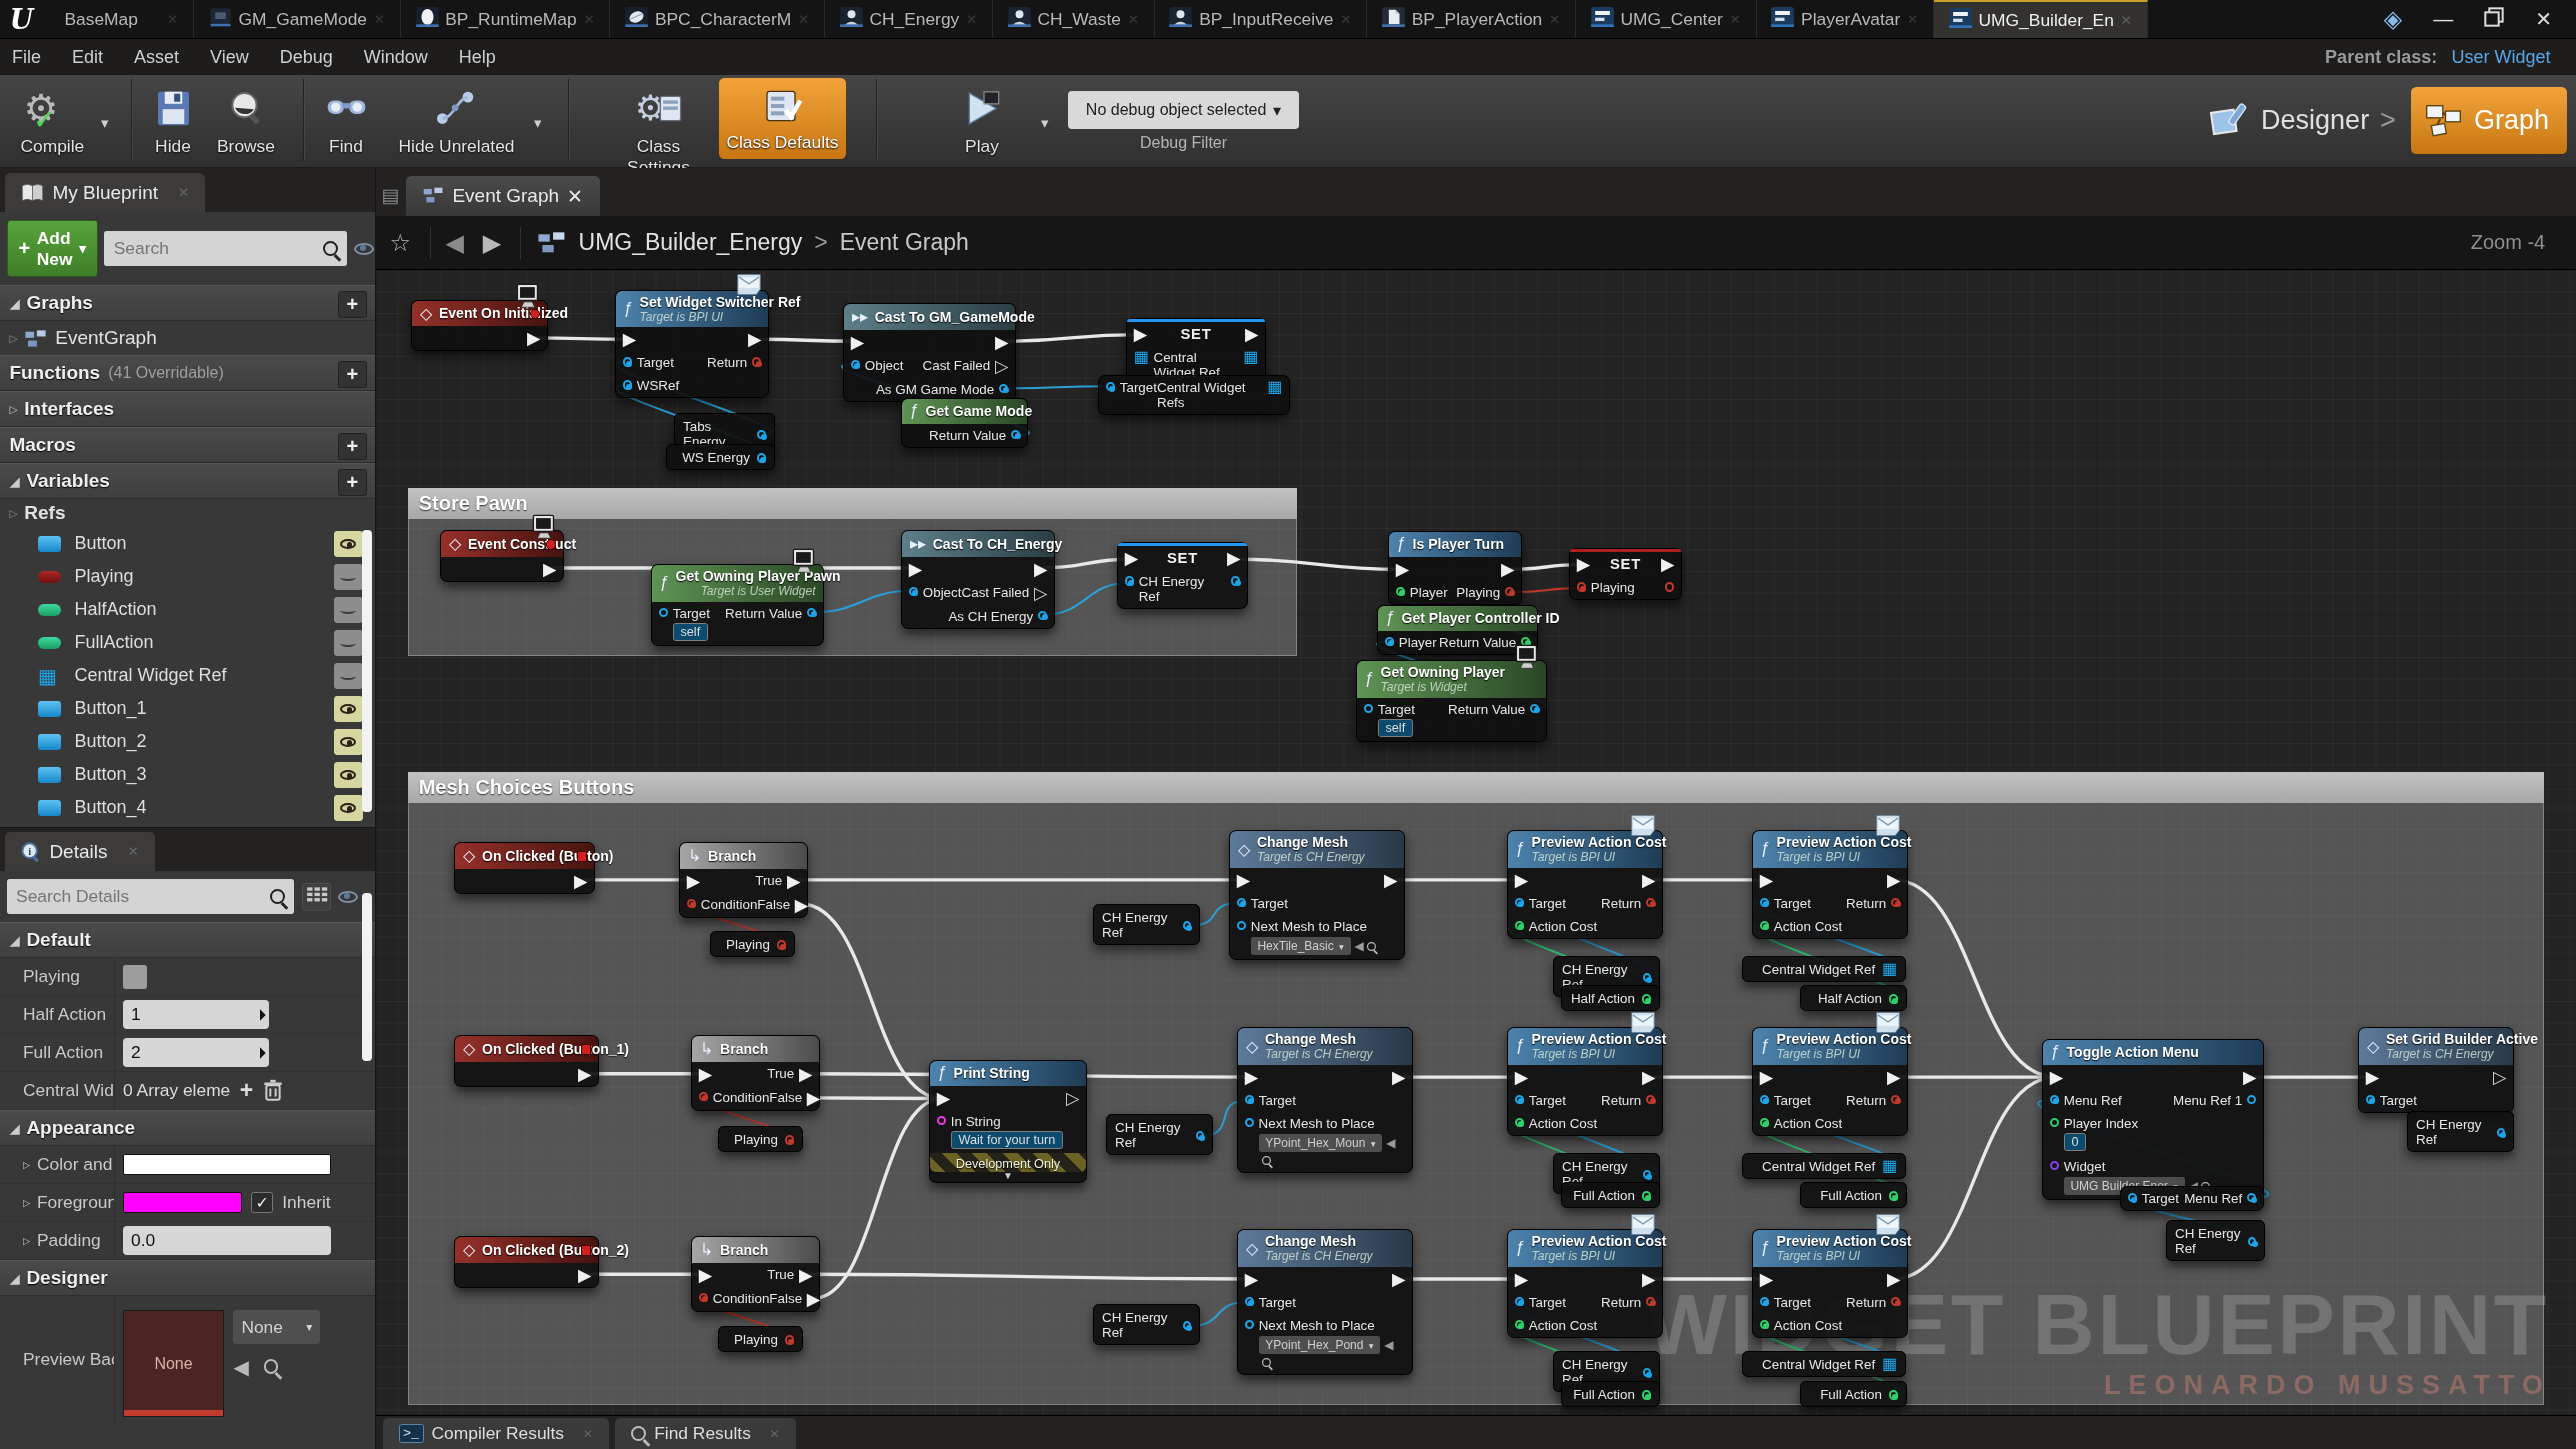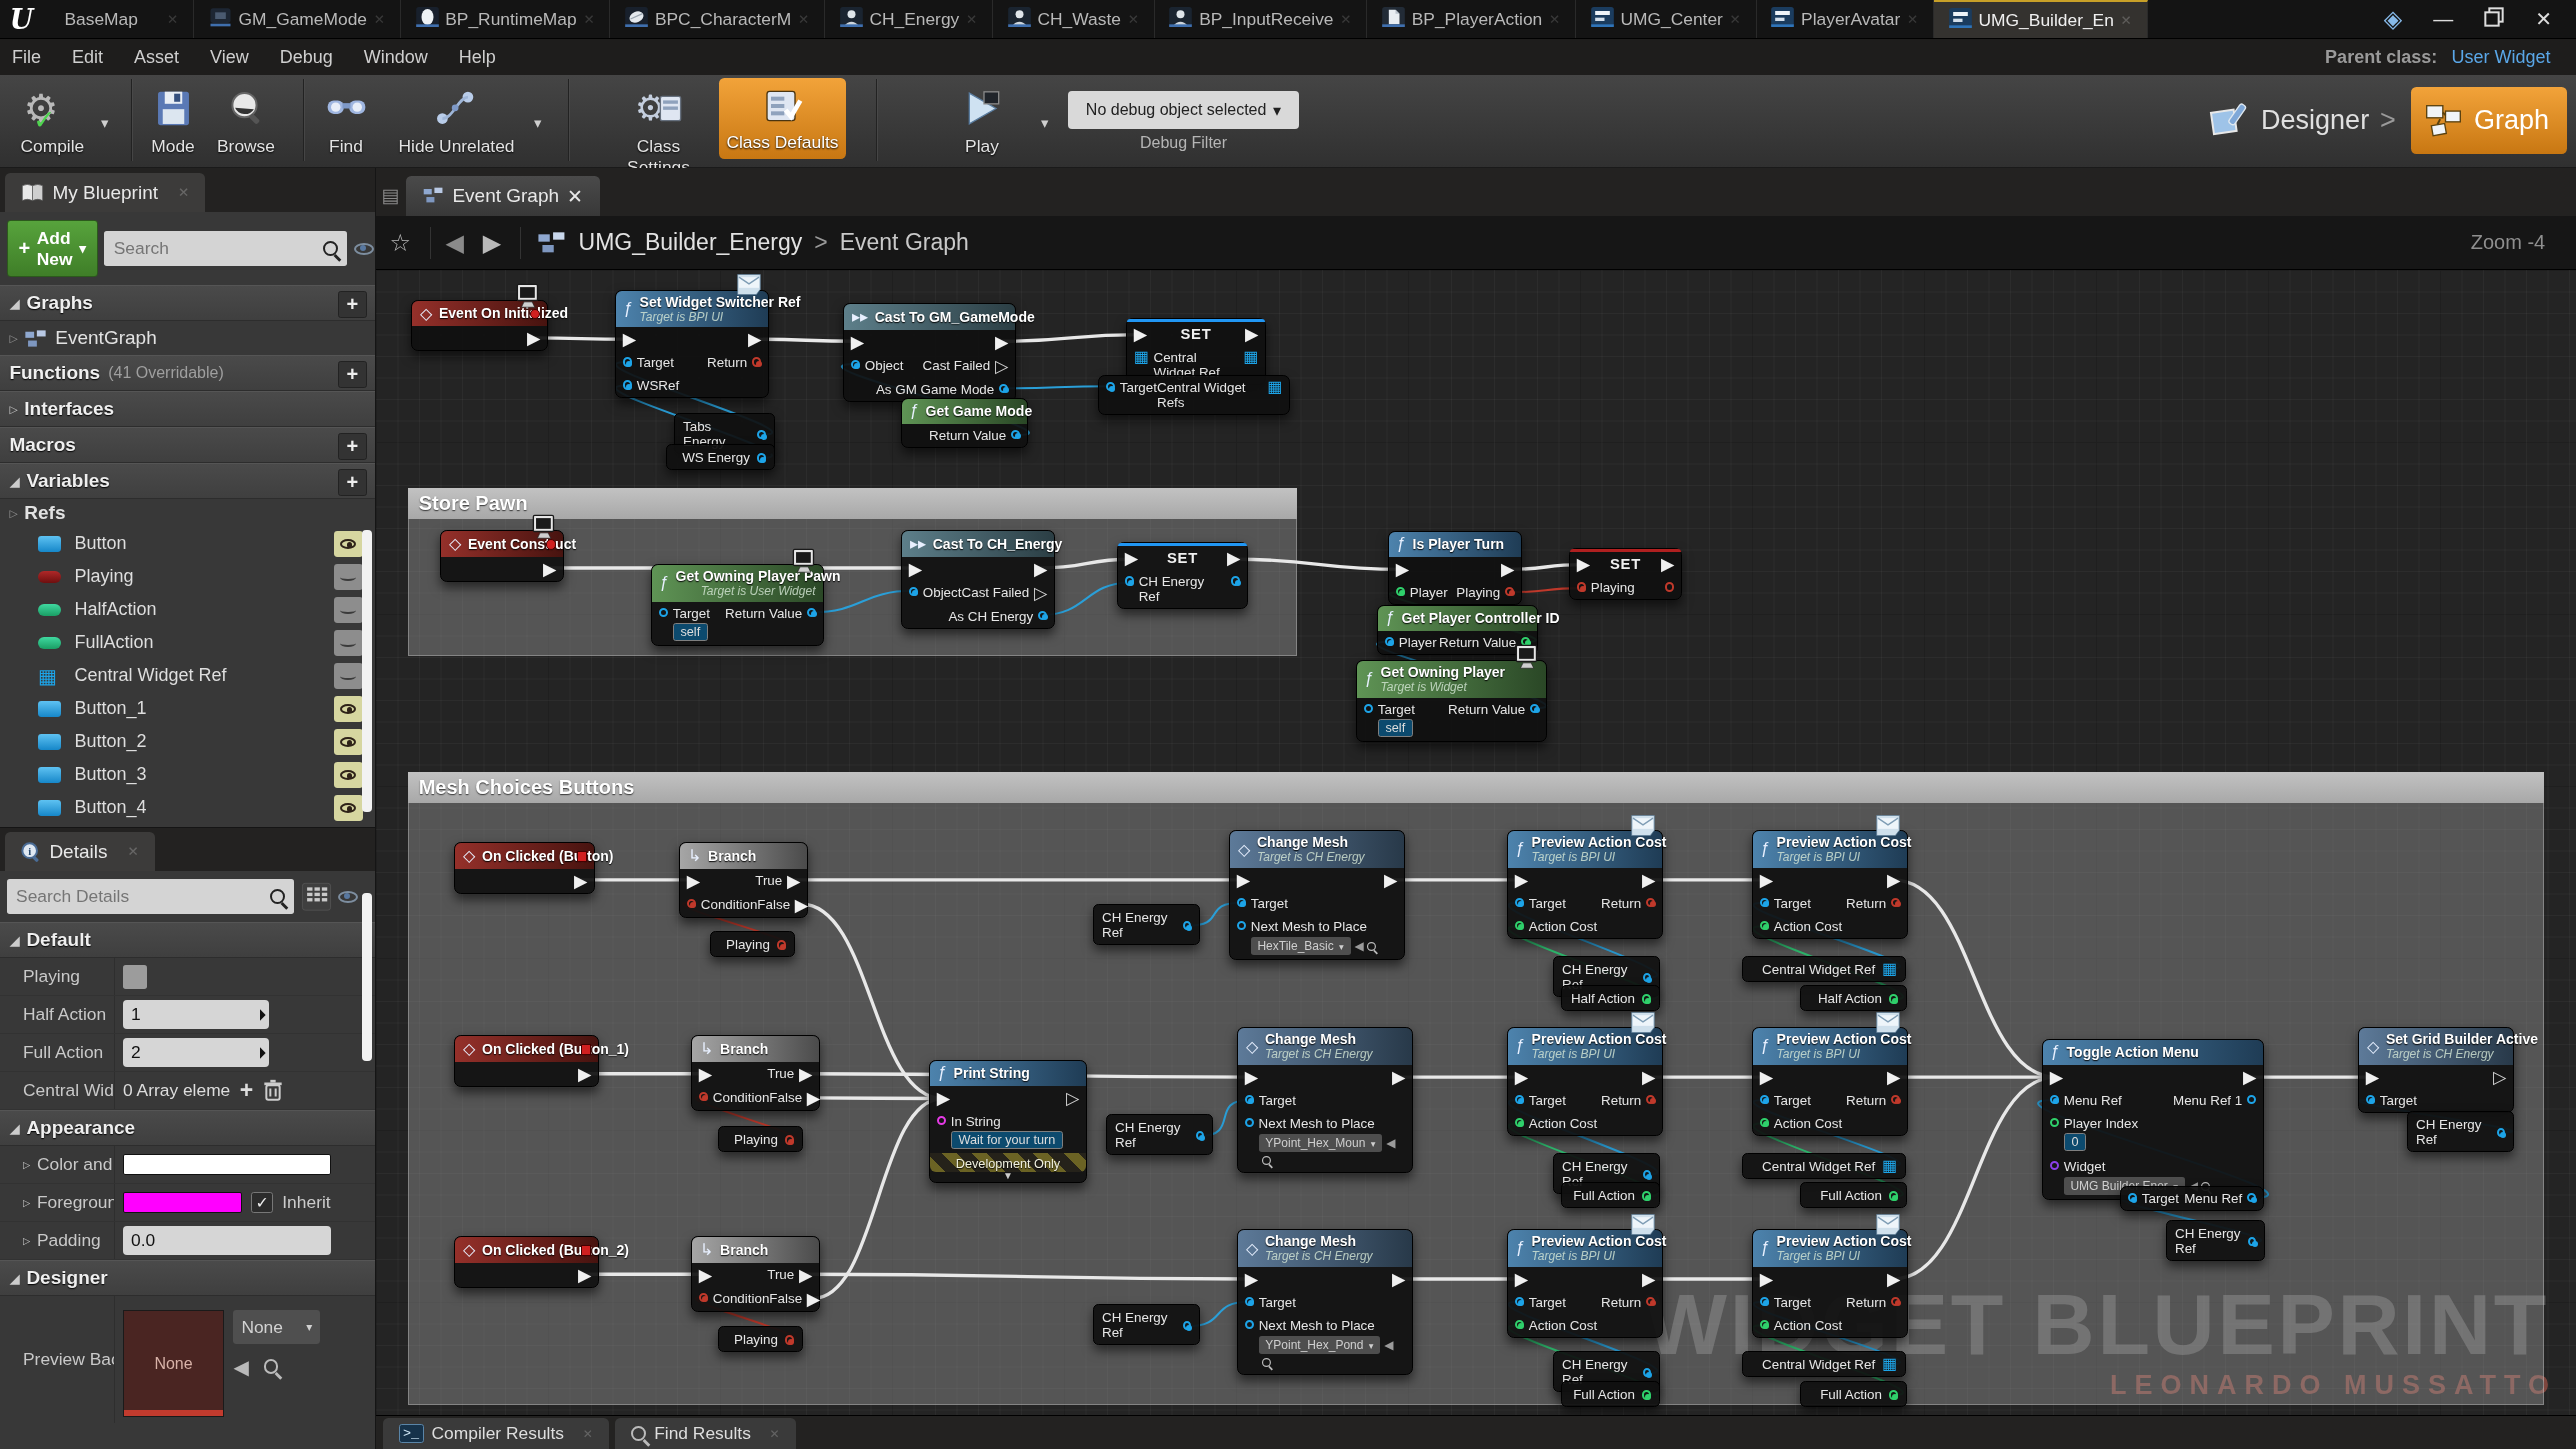--- a/index.html
+++ b/index.html
@@ -127,21 +127,21 @@
   .ndrop { display:inline-flex; align-items:center; gap:5.4px; background:#4e4e4e; border-radius:2.7px; color:#cfcfcf; font-size:12px; padding:2px 6.7px; margin-top:3.4px; }
   .ntools { color:#9a9a9a; font-size:12px; margin-left:4px; }
   .setwrap { display:flex; align-items:center; justify-content:space-between; padding:4px 6.7px; }
   .setlabel { font-size:14.8px; font-weight:bold; color:#f0f0f0; letter-spacing:0.7px; }
   .strip { height:3.4px; border-radius:6px 6px 0 0; }
   .node.get { border-radius:5.4px; display:flex; align-items:center; justify-content:flex-end; gap:6.7px; padding:4.7px 8px; font-size:13.4px; color:#e6e6e6; }
   .devfooter { background:repeating-linear-gradient(45deg,#6b6324 0 10.7px,#25221a 10.7px 21.5px); border-radius:0 0 6px 6px; text-align:center; font-size:12.7px; color:#f0f0e0; padding:4px 0 1.3px; text-shadow:0 0.7px 1.3px #000; }
   .devcaret { text-align:center; font-size:10px; color:#ccc; line-height:8px; padding-bottom:2px; }
   .badge { position:absolute; top:-17.4px; right:5.4px; z-index:4; }
   .wm1 { position:absolute; right:27px; top:1005px; font-size:86px; font-weight:bold; color:rgba(200,200,200,0.30); letter-spacing:2.7px; z-index:0; }
-  .wm2 { position:absolute; right:19px; top:1100px; font-size:27px; font-weight:bold; color:rgba(200,96,82,0.55); letter-spacing:8px; z-index:0; }
+  .wm2 { position:absolute; right:25px; top:1100px; font-size:27px; font-weight:bold; color:rgba(200,96,82,0.55); letter-spacing:8px; z-index:0; }
 
   
   .bottombar { position:absolute; left:376px; top:1415px; width:2200px; height:34px; background:#232221; display:flex; align-items:flex-end; border-top:0.7px solid #000; }
   .btab { background:#3a3a3a; border-radius:5.4px 5.4px 0 0; height:31px; display:flex; align-items:center; gap:8px; padding:0 16px; margin-left:6.7px; font-size:17.4px; color:#dedede; cursor:pointer; }
   .btab .tclose { opacity:.25; font-size:12px; margin-left:10.7px; }
   .termic { font-family:"Liberation Mono",monospace; font-size:13.4px; background:#16324a; border:0.7px solid #5a85a8; color:#cfe6f5; border-radius:2.7px; padding:0.7px 3.4px; }
 </style>
 </head>
 <body>
 
@@ -294,21 +294,21 @@
     <div class="tsep" style="left:131px;"></div>
     <div class="tbtn" style="left:142px;width:62px;">
       <div class="ticonbox">
           <svg width="39" height="39" viewBox="0 0 58 58">
             <rect x="6" y="4" width="46" height="50" rx="4" fill="#5a79b5"></rect>
             <rect x="16" y="4" width="26" height="18" fill="#e8eef5"></rect>
             <rect x="30" y="7" width="9" height="12" fill="#35507e"></rect>
             <rect x="13" y="30" width="32" height="22" fill="#dce6f0"></rect>
           </svg>
         </div>
-      <div class="tlabel">Mode</div>
+      <div class="tlabel">Hide</div>
     </div>
     <div class="tbtn" style="left:209px;width:74px;">
       <div class="ticonbox">
           <svg width="39" height="39" viewBox="0 0 58 58">
             <circle cx="26" cy="24" r="18" fill="#e8e8e8" stroke="#666" stroke-width="3"></circle>
             <path d="M12 28 A16 16 0 0 0 40 30 Z" fill="#333"></path>
             <rect x="38" y="36" width="16" height="8" rx="3" transform="rotate(45 38 36)" fill="#555"></rect>
           </svg>
         </div>
       <div class="tlabel">Browse</div>

